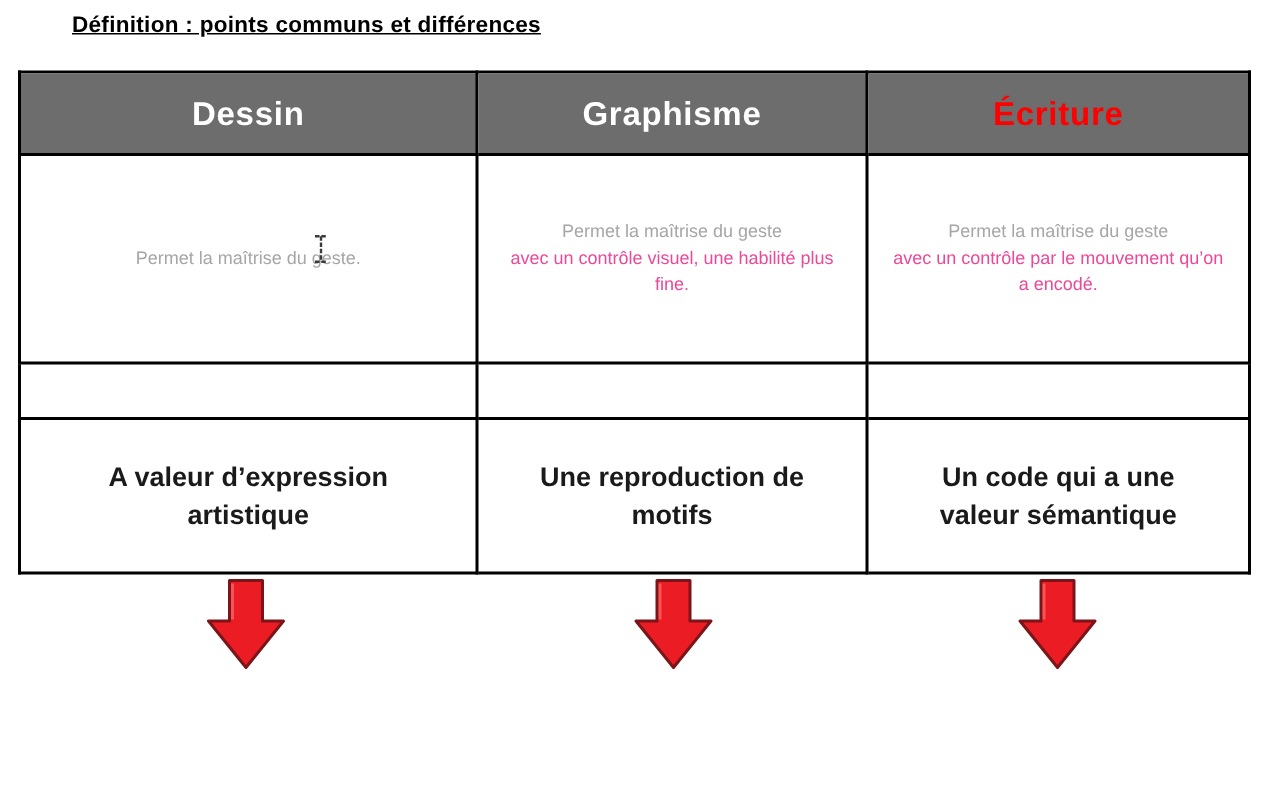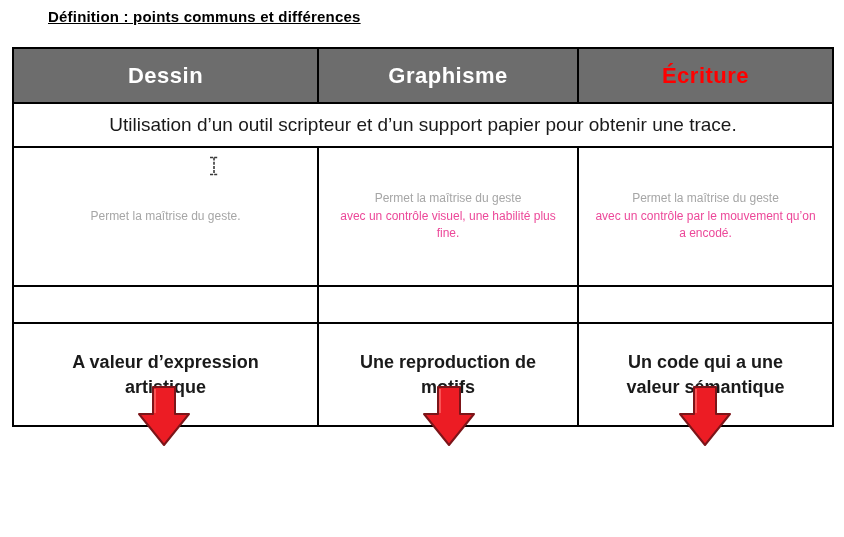--- a/index.html
+++ b/index.html
@@ -84,23 +84,20 @@
         <col class="c3">
       </colgroup>
 
     <tbody>
         <tr class="hdr">
       <th>Dessin</th>
       <th>Graphisme</th>
       <th class="ecriture">Écriture</th>
     </tr>
 
-    <tr class="common">
-      <td colspan="3">Utilisation d’un outil scripteur et d’un support papier pour obtenir une trace.</td>
-    </tr>
 
 
     <tr class="geste">
       <td>
         <span class="muted">Permet la maîtrise du geste.</span>
       </td>
       <td>
         <span class="muted wrap210">Permet la maîtrise du geste</span>
         <span class="strong-part wrap225">avec un contrôle visuel, une habilité plus fine.</span>
       </td>

